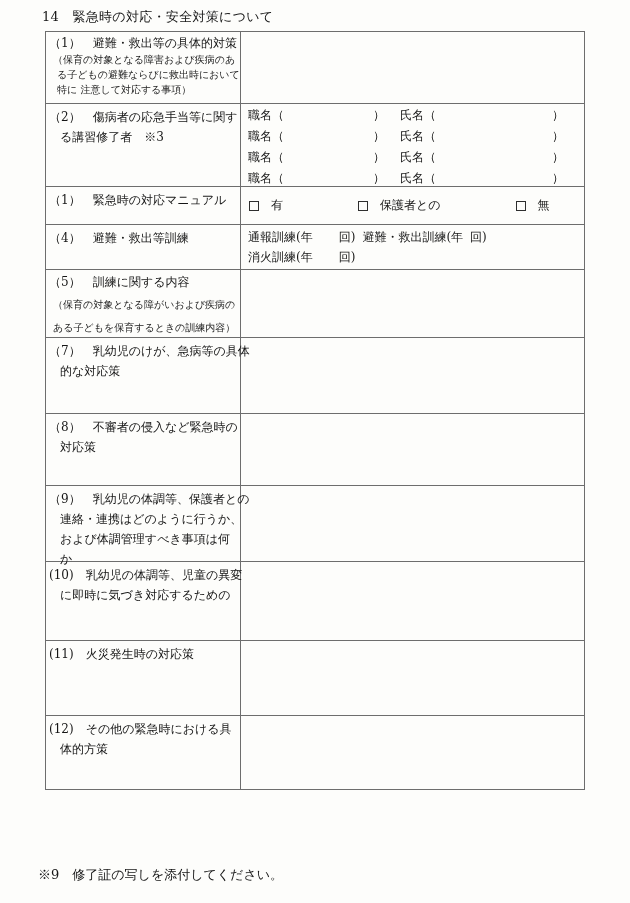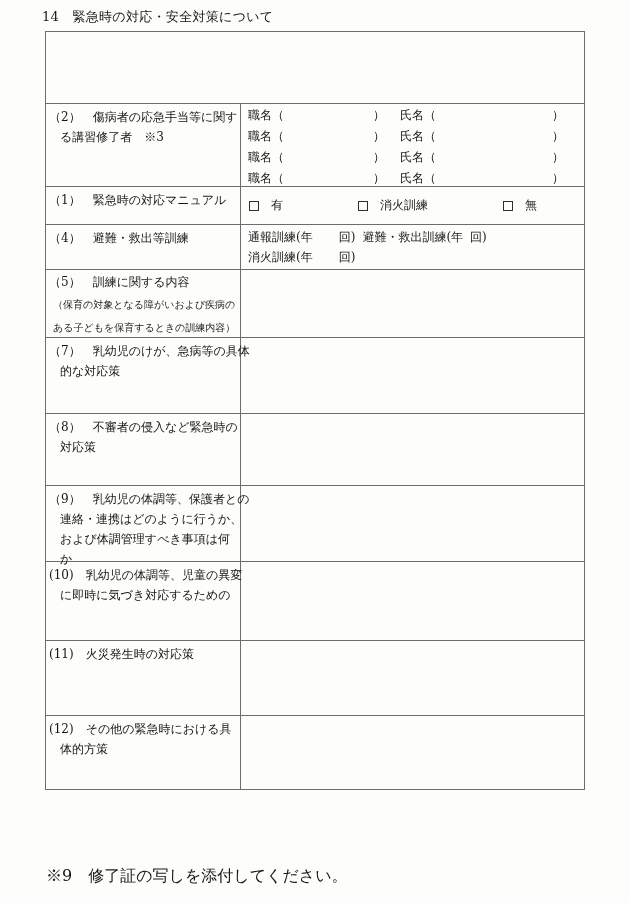--- a/index.html
+++ b/index.html
@@ -47,35 +47,45 @@
   .cb-line { display:flex; align-items:center; height:100%; font-size:12px; }
   .opt { display:inline-flex; align-items:center; }
   .cbox { display:inline-block; width:10px; height:10px; border:1px solid #2e2e2e; background:transparent; margin-right:12px; flex:none; }
   .opt1 { margin-left:1px; }
   .opt2 { margin-left:75px; }
   .opt3 { margin-left:75px; }
 
   .tr-lines { padding-top:2px; font-size:12px; line-height:20px; }
   .tr-line { white-space:nowrap; }
 
-  .footnote { position:absolute; left:46px; top:866px; font-size:16px; white-space:nowrap; }
+  .footnote { position:absolute; left:38px; top:866px; font-size:13px; white-space:nowrap; }
 
   
   .h-r1{height:71px}.h-r2{height:83px}.h-r3{height:38px}.h-r4{height:45px}
   .h-r5{height:68px}.h-r6{height:75px}.h-r7{height:76px}.h-r8{height:72px}
   .h-r9{height:76px}.h-r10{height:79px}.h-r11{height:75px}.h-r12{height:74px}
 </style>
 </head>
 <body>
 
 <div class="doc-title">14　緊急時の対応・安全対策について</div>
 
 <div class="form-table">
 
   <div class="row first h-r1">
+    <div class="cell-l">
+      <div class="lbl lbl-tight">
+        <span class="ln">（1）　避難・救出等の具体的対策</span>
+      </div>
+      <div class="note note-tight">
+        <span class="nln">（保育の対象となる障害および疾病のあ</span>
+        <span class="nln">る子どもの避難ならびに救出時において</span>
+        <span class="nln">特に 注意して対応する事項）</span>
+      </div>
+    </div>
     <div class="cell-r"></div>
   </div>
 
   <div class="row h-r2">
     <div class="cell-l">
       <div class="lbl">
         <span class="ln">（2）　傷病者の応急手当等に関す</span>
         <span class="ln">る講習修了者　※3</span>
       </div>
     </div>
@@ -104,21 +114,21 @@
       </div>
     </div>
     <div class="cell-r">
       <div class="cb-line">
         <span class="opt opt1">
             <span class="cbox"></span>
             <span>有</span>
           </span>
         <span class="opt opt2">
             <span class="cbox"></span>
-            <span>消火訓練</span>
+            <span>保護者との</span>
           </span>
         <span class="opt opt3">
             <span class="cbox"></span>
             <span>無</span>
           </span>
       </div>
     </div>
   </div>
 
   <div class="row h-r4">

